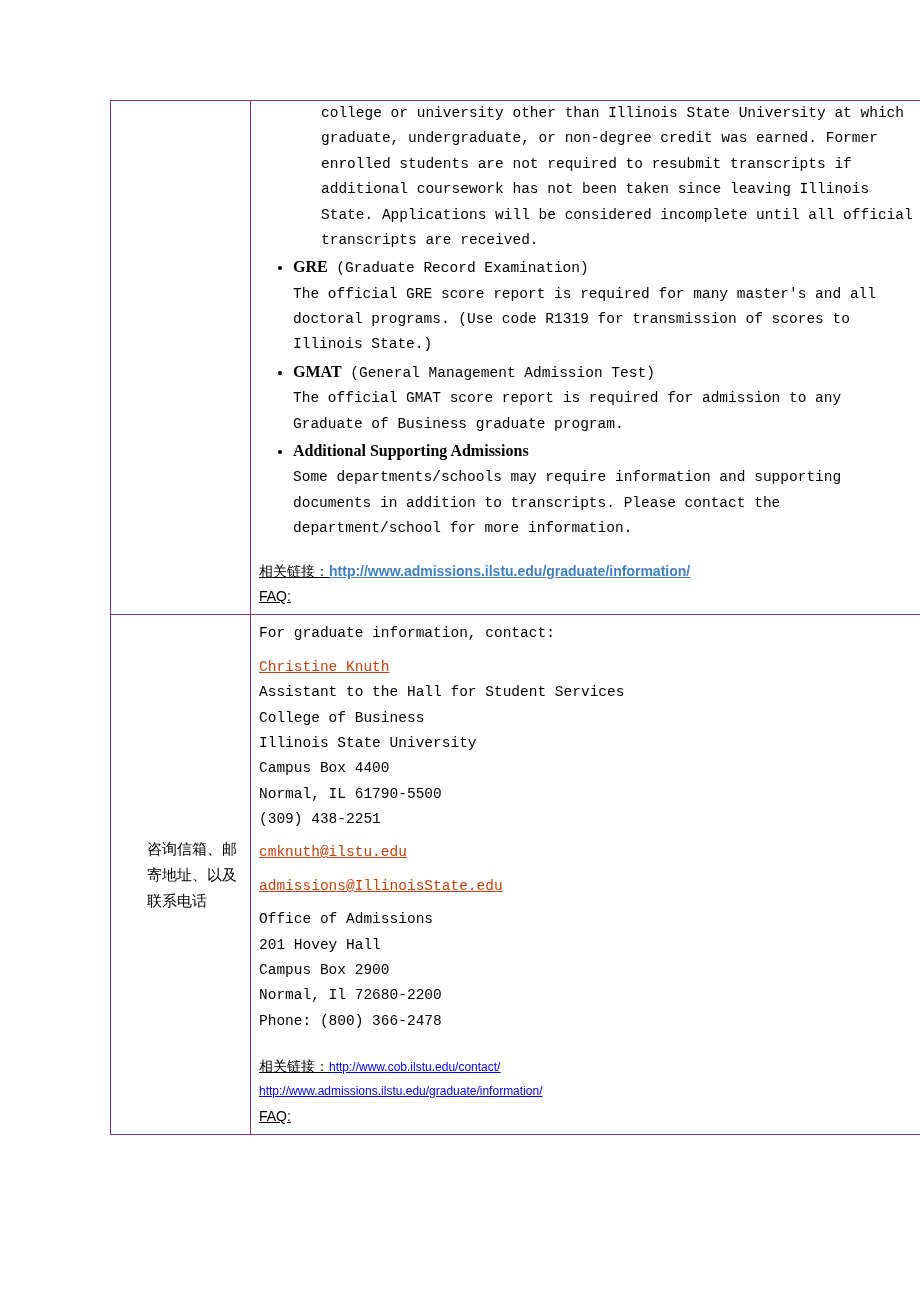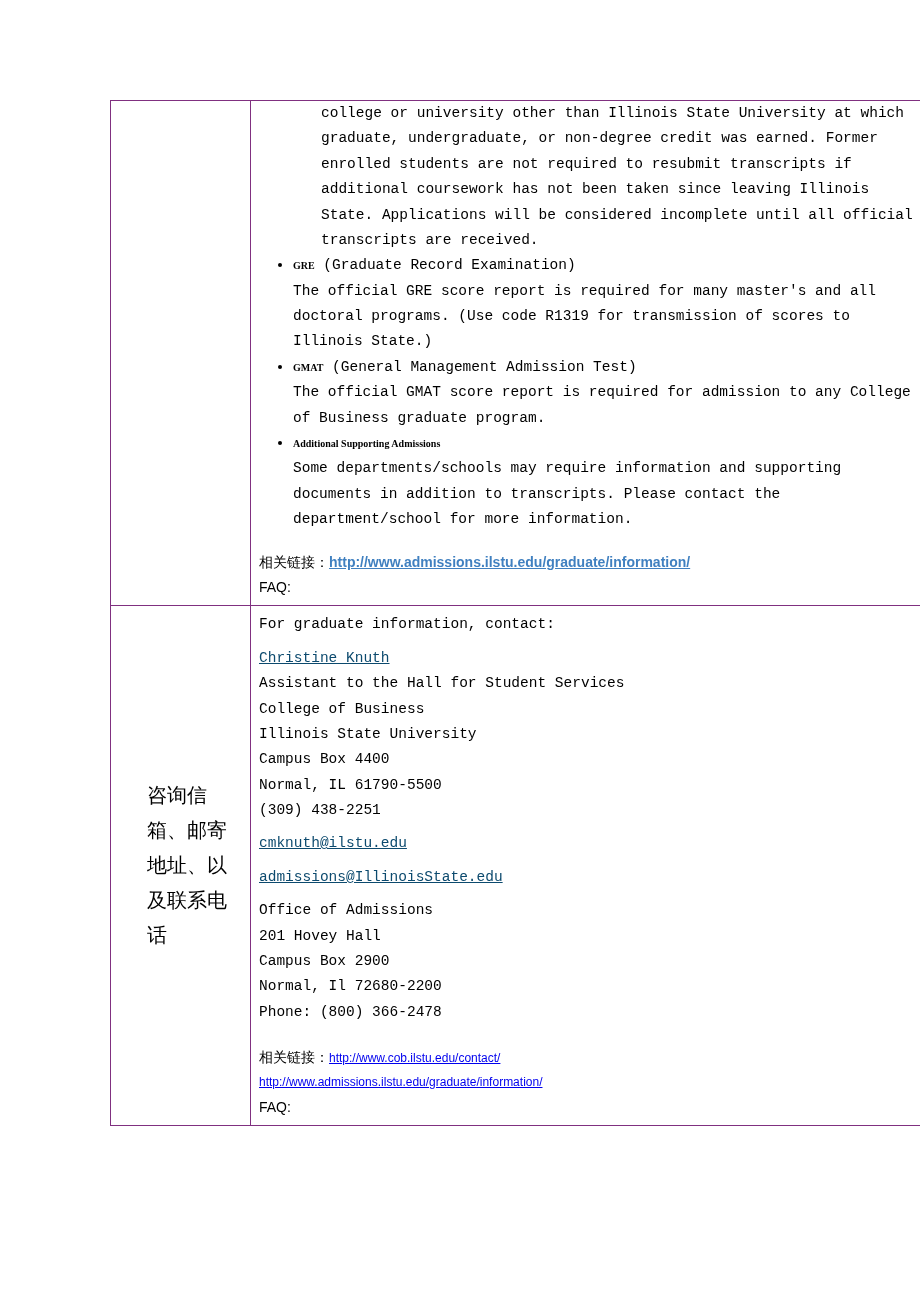--- a/index.html
+++ b/index.html
@@ -16,21 +16,21 @@
       width: 816px;
     }
     td {
       border: 1px solid #803080;
       vertical-align: middle;
       padding: 6px 8px;
     }
     td.label {
       width: 95px;
       font-family: SimSun, "宋体", serif;
-      font-size: 20px;
+      font-size: 15px;
       padding-left: 36px;
     }
     td.content {
       font-family: "Courier New", monospace;
       font-size: 14.5px;
       line-height: 1.75;
     }
     td.content.first {
       vertical-align: top;
       padding-top: 0;
@@ -39,42 +39,43 @@
       list-style: disc;
       margin: 0 0 0 34px;
       padding: 0;
     }
     li {
       margin-bottom: 0;
     }
     .bold {
       font-family: SimSun, "宋体", serif;
       font-weight: bold;
-      font-size: 10px;
+      font-size: 16px;
     }
     .link {
-      color: #0c4a6e;
+      color: #c2410c;
       text-decoration: underline;
     }
     .link-bold {
       color: #4080C0;
       text-decoration: underline;
       font-weight: bold;
       font-family: Arial, sans-serif;
       font-size: 14px;
     }
     .link-plain {
       color: #0000EE;
       text-decoration: underline;
       font-family: Arial, sans-serif;
       font-size: 12px;
     }
     .link-cn {
       font-family: Arial, SimSun, sans-serif;
       font-size: 14px;
+      text-decoration: underline;
     }
     .indent {
       margin-left: 62px;
     }
     .sp-top {
       margin-top: 8px;
     }
   </style>
 </head>
 <body>
@@ -85,21 +86,21 @@
     <td class="label"></td>
     <td class="content first">
       <div class="indent">college or university other than Illinois State University at which graduate, undergraduate, or non-degree credit was earned. Former enrolled students are not required to resubmit transcripts if additional coursework has not been taken since leaving Illinois State.   Applications will be considered incomplete until all official transcripts are received.</div>
       <ul>
         <li>
           <span class="bold">GRE</span><span> (Graduate Record Examination)</span><br>
           <span>The official GRE score report is required for many master's and all doctoral programs. (Use code R1319 for transmission of scores to Illinois State.)</span>
         </li>
         <li>
           <span class="bold">GMAT</span><span> (General Management Admission Test)</span><br>
-          <span>The official GMAT score report is required for admission to any College of Business graduate program.</span>
+          <span>The official GMAT score report is required for admission to any Graduate of Business graduate program.</span>
         </li>
         <li>
           <span class="bold">Additional Supporting Admissions</span><br>
           <span>Some departments/schools may require information and supporting documents in addition to transcripts. Please contact the department/school for more information.</span>
         </li>
       </ul>
       <div class="link-cn sp-top" style="margin-top:18px">
         <span>相关链接：</span><a class="link-bold">http://www.admissions.ilstu.edu/graduate/information/</a>
       </div>
       <div class="link-cn">FAQ:</div>

